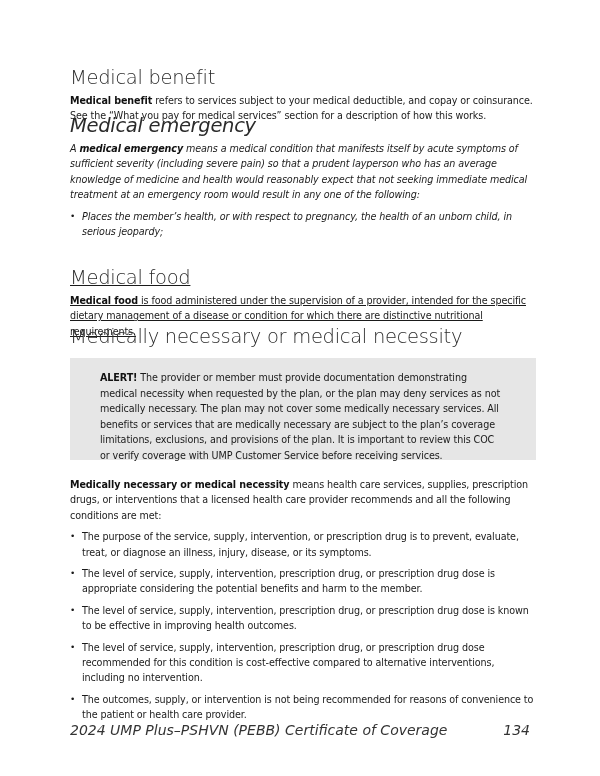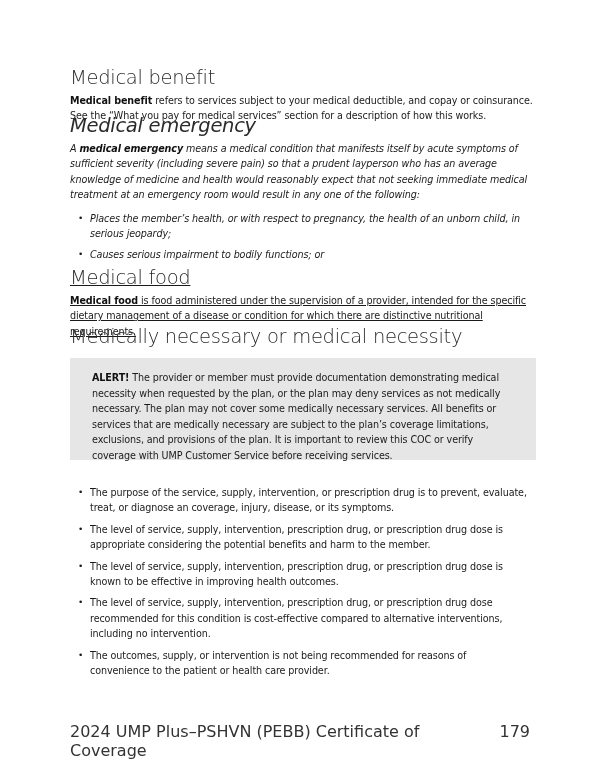--- a/index.html
+++ b/index.html
@@ -11,73 +11,73 @@
   h2 {
     font-family: "DejaVu Sans", sans-serif;
     font-weight: 300; font-size: 19.5px; color: #2b2b2b;
     margin: 0; letter-spacing: -0.3px; line-height: 26px;
   }
   p, li {
     font-size: 9.6px; line-height: 15.4px; margin: 0;
     letter-spacing: -0.1px;
   }
   b { font-weight: bold; color: #111; }
-  ul { list-style: none; padding: 0; margin: 8px; }
+  ul { list-style: none; padding: 0; margin: 0; }
   li { position: relative; padding-left: 12px; margin-top: 6px; }
   li::before { content: "\2022"; position: absolute; left: 0; top: 0; font-size: 9px; }
   .alert {
     position: absolute; left: 0; top: 358px; width: 466px; height: 102px;
     background: #e6e6e6; box-sizing: border-box; padding: 12px 30px 0 22px;
   }
-  .alert p { line-height: 15.5px; }
+  .alert p { line-height: 15.5px; margin-left: 8px; }
   .footer {
     position: absolute; top: 722px; left: 70px; width: 460px;
-    font-size: 16px; color: #333;
+    font-size: 14px; font-style: italic; color: #333;
     display: flex; justify-content: space-between;
   }
 </style>
 </head>
 <body>
 
 <div class="page">
 
   <div style="position:absolute; top:65px; width:466px;">
     <h2>Medical benefit</h2>
     <p style="margin-top:2px;"><b>Medical benefit</b><span> refers to services subject to your medical deductible, and copay or coinsurance. See the “What you pay for medical services” section for a description of how this works.</span></p>
   </div>
 
   <div style="position:absolute; top:113px; width:466px;font-style:italic;">
     <h2>Medical emergency</h2>
     <p style="margin-top:2px;"><span>A </span><b>medical emergency</b><span> means a medical condition that manifests itself by acute symptoms of sufficient severity (including severe pain) so that a prudent layperson who has an average knowledge of medicine and health would reasonably expect that not seeking immediate medical treatment at an emergency room would result in any one of the following:</span></p>
     <ul>
       <li>Places the member’s health, or with respect to pregnancy, the health of an unborn child, in serious jeopardy;</li>
-      <li>Causes serious impairment to bodily functions; or</li>
     </ul>
   </div>
 
   <div style="position:absolute; top:265px; width:466px;text-decoration:underline;">
     <h2>Medical food</h2>
     <p style="margin-top:2px;"><b>Medical food</b><span> is food administered under the supervision of a provider, intended for the specific dietary management of a disease or condition for which there are distinctive nutritional requirements.</span></p>
   </div>
 
   <div style="position:absolute; top:324px; width:466px;">
     <h2>Medically necessary or medical necessity</h2>
   </div>
 
   <div class="alert">
     <p><b>ALERT!</b><span> The provider or member must provide documentation demonstrating medical necessity when requested by the plan, or the plan may deny services as not medically necessary. The plan may not cover some medically necessary services. All benefits or services that are medically necessary are subject to the plan’s coverage limitations, exclusions, and provisions of the plan. It is important to review this COC or verify coverage with UMP Customer Service before receiving services.</span></p>
   </div>
 
   <div style="position:absolute; top:477px; width:466px;">
+    <p><b>Medically necessary or medical necessity</b><span> means health care services, supplies, prescription drugs, or interventions that a licensed health care provider recommends and all the following conditions are met:</span></p>
     <ul>
-      <li>The purpose of the service, supply, intervention, or prescription drug is to prevent, evaluate, treat, or diagnose an coverage, injury, disease, or its symptoms.</li>
+      <li>The purpose of the service, supply, intervention, or prescription drug is to prevent, evaluate, treat, or diagnose an illness, injury, disease, or its symptoms.</li>
       <li>The level of service, supply, intervention, prescription drug, or prescription drug dose is appropriate considering the potential benefits and harm to the member.</li>
       <li>The level of service, supply, intervention, prescription drug, or prescription drug dose is known to be effective in improving health outcomes.</li>
       <li>The level of service, supply, intervention, prescription drug, or prescription drug dose recommended for this condition is cost-effective compared to alternative interventions, including no intervention.</li>
       <li>The outcomes, supply, or intervention is not being recommended for reasons of convenience to the patient or health care provider.</li>
     </ul>
   </div>
 </div>
 
 <div class="footer">
   <span>2024 UMP Plus–PSHVN (PEBB) Certificate of Coverage</span>
-  <span>179</span>
+  <span>134</span>
 </div>
 
 </body></html>

